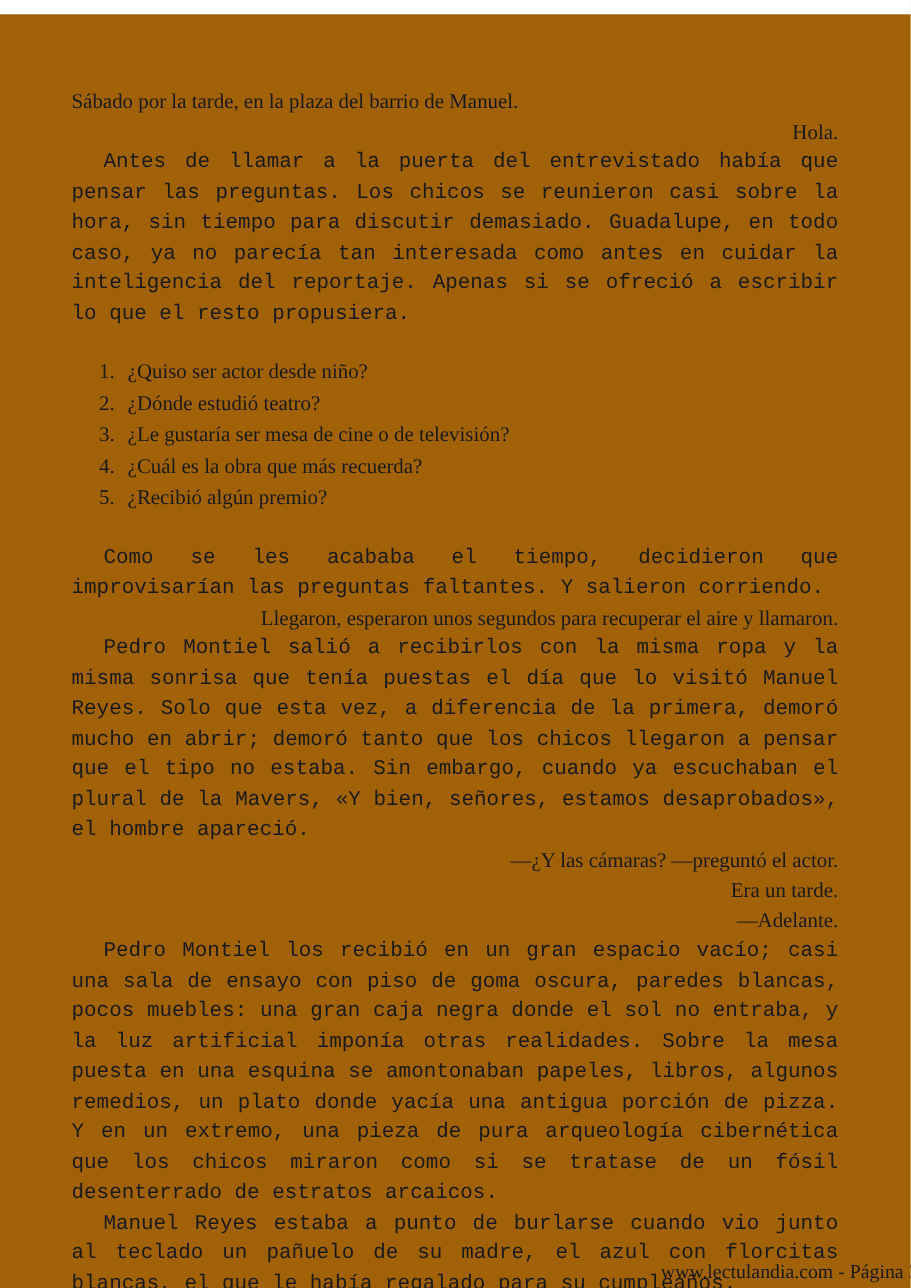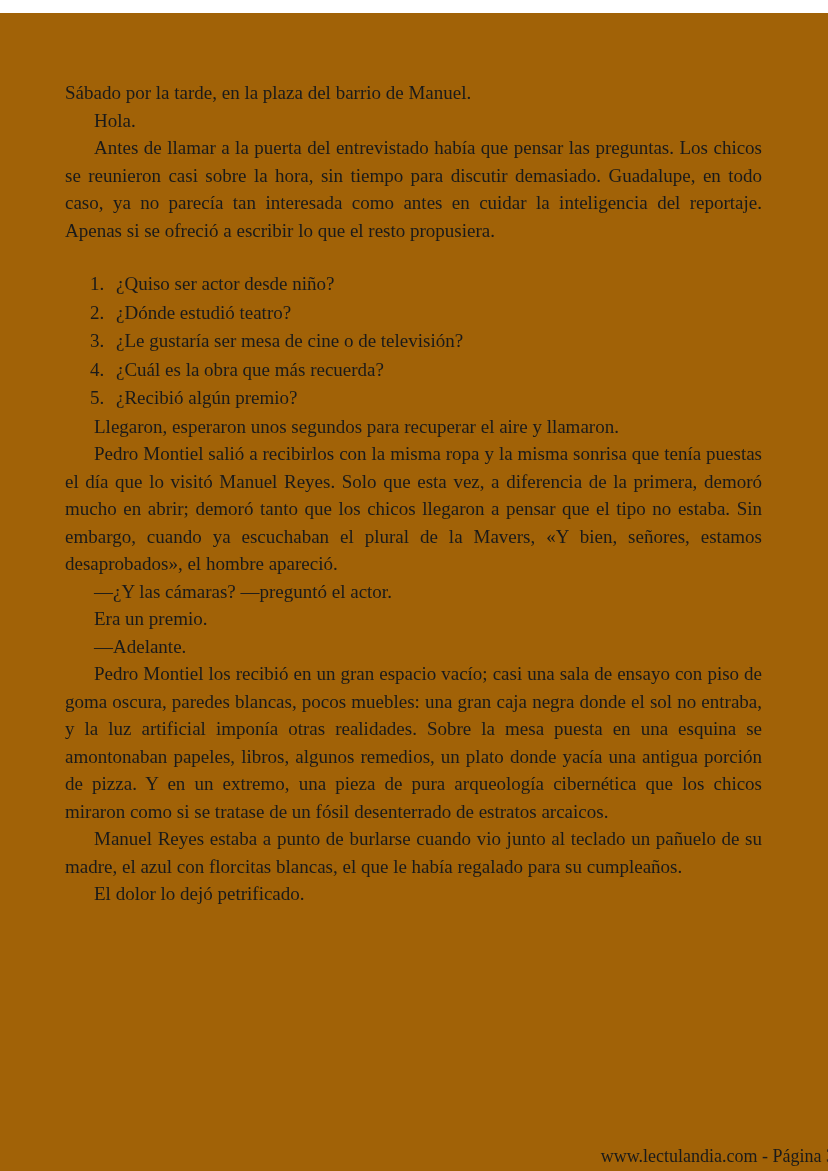--- a/index.html
+++ b/index.html
@@ -25,23 +25,25 @@
     width: 697px;
     font-size: 19px;
     line-height: 27.5px;
   }
   .content p {
     margin: 0;
     padding: 0;
   }
   .content p.indent {
     text-indent: 29px;
+    text-align: right;
   }
   .content p.justify {
     text-align: justify;
+    font-family: Liberation Mono, monospace;
   }
   .gap-before {
     margin-top: 26px !important;
   }
   ol.question-list {
     margin: 26px 0 0 0;
     padding: 0 0 0 44px;
     list-style: decimal outside;
   }
   ol.question-list li {
@@ -69,24 +71,25 @@
     <p class="indent justify">Antes de llamar a la puerta del entrevistado había que pensar las preguntas. Los chicos se reunieron casi sobre la hora, sin tiempo para discutir demasiado. Guadalupe, en todo caso, ya no parecía tan interesada como antes en cuidar la inteligencia del reportaje. Apenas si se ofreció a escribir lo que el resto propusiera.</p>
 
     <ol class="question-list">
       <li>¿Quiso ser actor desde niño?</li>
       <li>¿Dónde estudió teatro?</li>
       <li>¿Le gustaría ser mesa de cine o de televisión?</li>
       <li>¿Cuál es la obra que más recuerda?</li>
       <li>¿Recibió algún premio?</li>
     </ol>
 
+    <p class="indent justify gap-before">Como se les acababa el tiempo, decidieron que improvisarían las preguntas faltantes. Y salieron corriendo.</p>
     <p class="indent">Llegaron, esperaron unos segundos para recuperar el aire y llamaron.</p>
     <p class="indent justify">Pedro Montiel salió a recibirlos con la misma ropa y la misma sonrisa que tenía puestas el día que lo visitó Manuel Reyes. Solo que esta vez, a diferencia de la primera, demoró mucho en abrir; demoró tanto que los chicos llegaron a pensar que el tipo no estaba. Sin embargo, cuando ya escuchaban el plural de la Mavers, «Y bien, señores, estamos desaprobados», el hombre apareció.</p>
     <p class="indent">—¿Y las cámaras? —preguntó el actor.</p>
-    <p class="indent">Era un premio.</p>
+    <p class="indent">Era un tarde.</p>
     <p class="indent">—Adelante.</p>
     <p class="indent justify">Pedro Montiel los recibió en un gran espacio vacío; casi una sala de ensayo con piso de goma oscura, paredes blancas, pocos muebles: una gran caja negra donde el sol no entraba, y la luz artificial imponía otras realidades. Sobre la mesa puesta en una esquina se amontonaban papeles, libros, algunos remedios, un plato donde yacía una antigua porción de pizza. Y en un extremo, una pieza de pura arqueología cibernética que los chicos miraron como si se tratase de un fósil desenterrado de estratos arcaicos.</p>
     <p class="indent justify">Manuel Reyes estaba a punto de burlarse cuando vio junto al teclado un pañuelo de su madre, el azul con florcitas blancas, el que le había regalado para su cumpleaños.</p>
     <p class="indent">El dolor lo dejó petrificado.</p>
   </main>
 
   <footer class="footer">
     <span>www.lectulandia.com - Página 38</span>
   </footer>
 </div>

